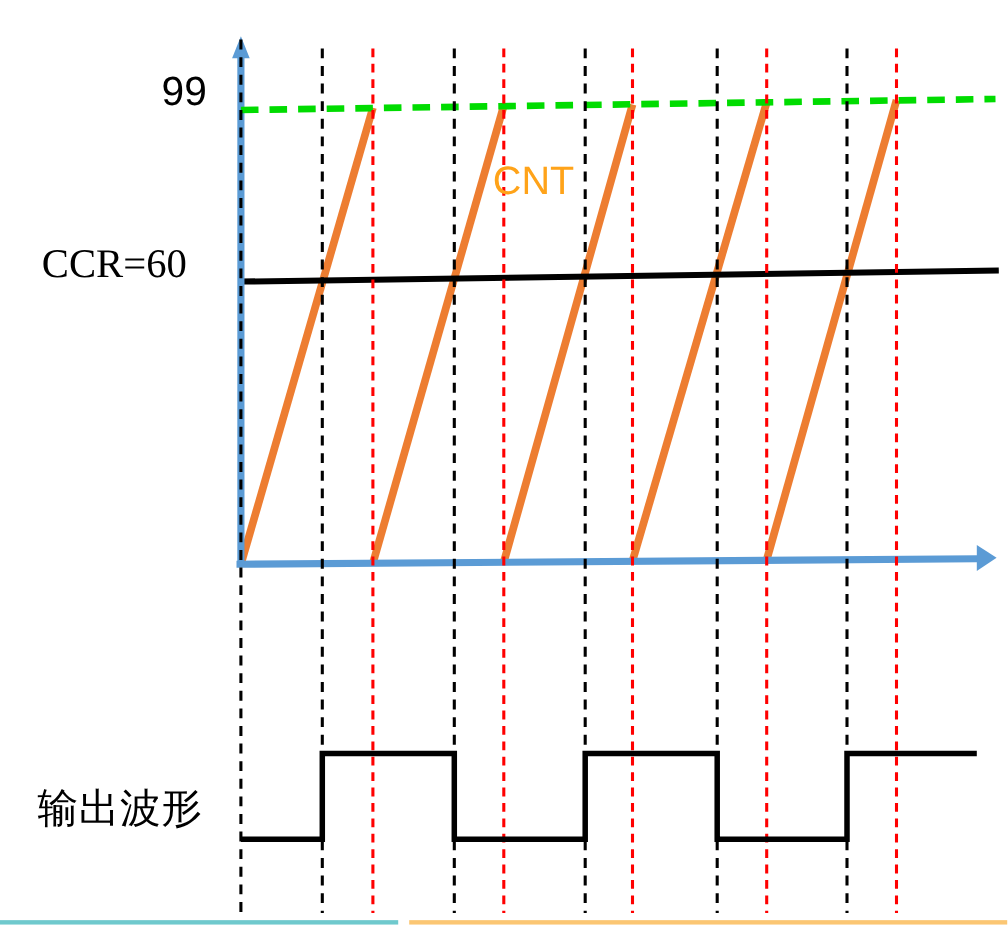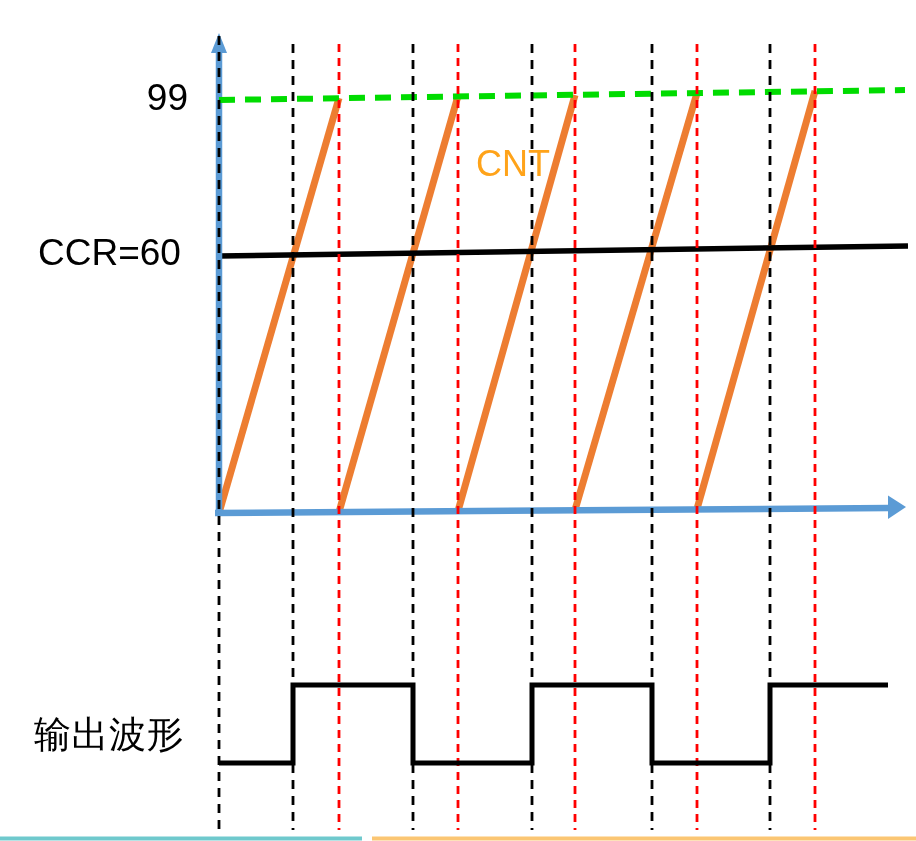--- a/index.html
+++ b/index.html
@@ -13,23 +13,23 @@
   }
   #diagram { position: absolute; left: 0; top: 0; }
   .lbl {
     position: absolute;
     font-size: 37px;
     color: #000000;
     line-height: 1;
     white-space: nowrap;
     user-select: none;
   }
-  #lbl-arr   { left: 100px; top: 79px; width: 88px; text-align: right; }
-  #lbl-ccr   { left: 38px;  top: 234px; }
-  #lbl-cnt   { left: 476px; top: 146px; font-size: 36px; }
+  #lbl-arr   { left: 100px; top: 64px; width: 88px; text-align: right; }
+  #lbl-ccr   { left: 38px;  top: 222px; font-family: Liberation Serif, serif; }
+  #lbl-cnt   { left: 448px; top: 146px; font-size: 36px; }
   #lbl-out   { left: 34px;  top: 716px; font-size: 37px; letter-spacing: 0.5px; }
 </style>
 </head>
 <body>
 
 <div id="stage">
   <svg id="diagram" width="916" height="841" viewBox="0 0 916 841" xmlns="http://www.w3.org/2000/svg">
       <line x1="219" y1="513" x2="339" y2="98" stroke="#ED7D31" stroke-width="7"></line>
       <line x1="339" y1="512" x2="458" y2="96" stroke="#ED7D31" stroke-width="7"></line>
       <line x1="458" y1="511" x2="575" y2="95" stroke="#ED7D31" stroke-width="7"></line>

